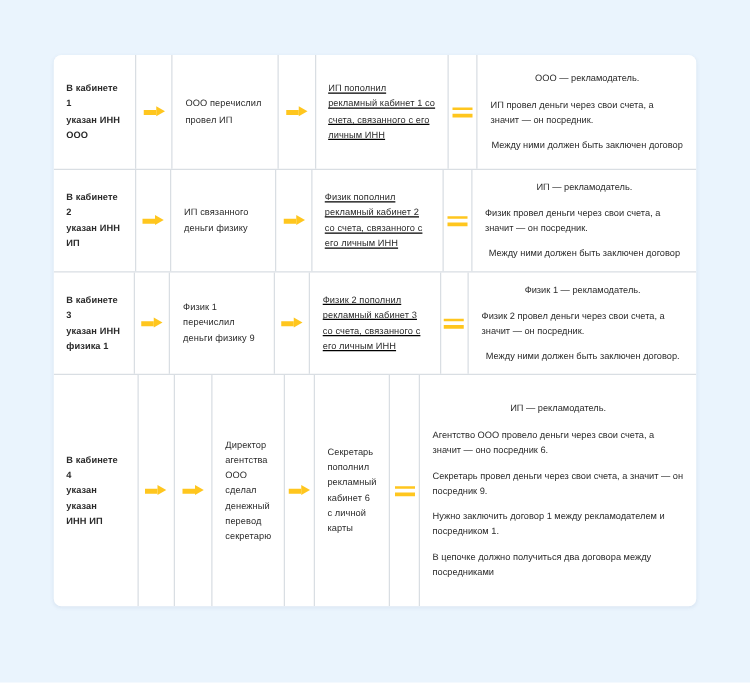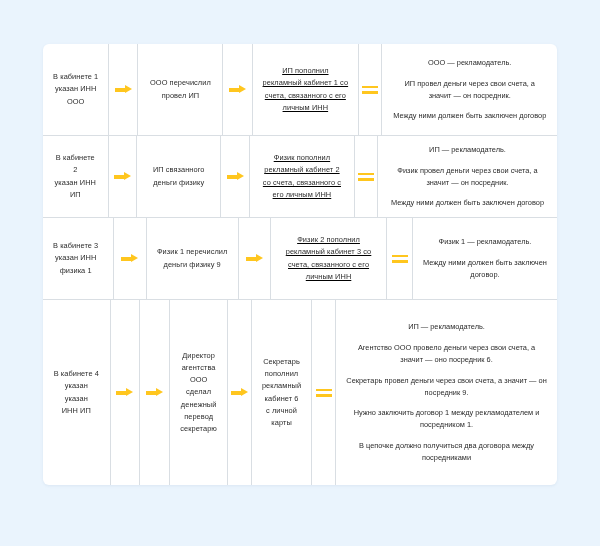--- a/index.html
+++ b/index.html
@@ -46,30 +46,29 @@
   .row.r3 { height: 82px; }
   .row.r4 { height: 185px; border-bottom: none; }
 
   
   .cell {
     display: flex;
     align-items: center;
     box-sizing: border-box;
     padding: 6px 10px;
     border-right: 1px solid #d9dee3;
-    text-align: center;
   }
   .cell-inner {
     font-size: 7.4px;
     line-height: 1.65;
     color: #2b2b2b;
     letter-spacing: 0.01em;
   }
 
-  .c-col1 { width: 84px; }
+  .c-col1 { width: 84px; font-weight: bold; }
   .c-arrow {
     width: 40px;
     justify-content: center;
     padding: 0;
   }
   .c-col2 { width: 110px; }
   .c-col3 { width: 140px; text-decoration: underline; }
   .c-eq {
     width: 32px;
     justify-content: center;
@@ -243,20 +242,21 @@
         <div class="cell-inner">Физик 2 пополнил рекламный кабинет 3 со счета, связанного с его личным ИНН</div>
       </div>
       <div class="cell c-eq">
         <span class="equals">
             <span class="bar top"></span>
             <span class="bar bottom"></span>
           </span>
       </div>
       <div class="cell c-col4 note-stack">
         <p class="para">Физик 1 — рекламодатель.</p>
+        <p class="para">Физик 2 провел деньги через свои счета, а значит — он посредник.</p>
         <p class="para">Между ними должен быть заключен договор.</p>
       </div>
     </div>
 
     <div class="row r4">
       <div class="cell c-col1">
         <div class="cell-inner">В кабинете 4<br>указан указан<br>ИНН ИП</div>
       </div>
       <div class="cell c-arrow">
         <span class="arrow">

